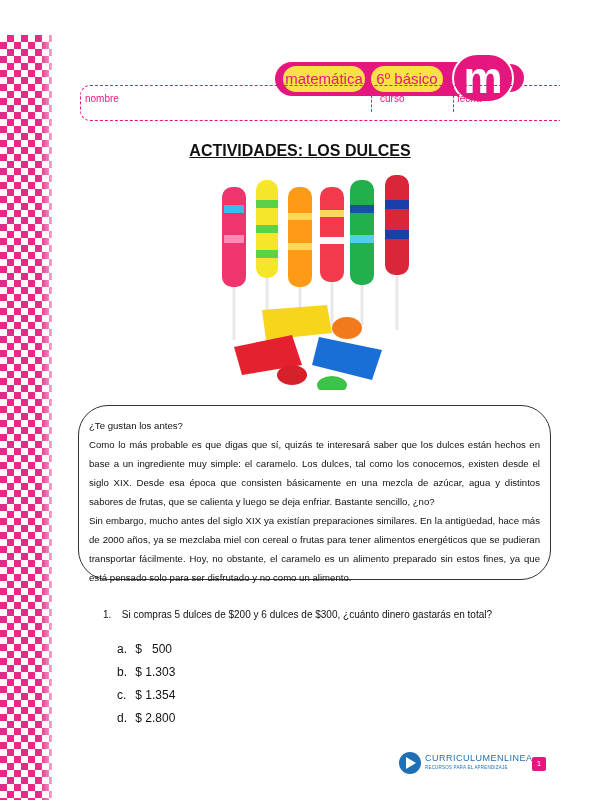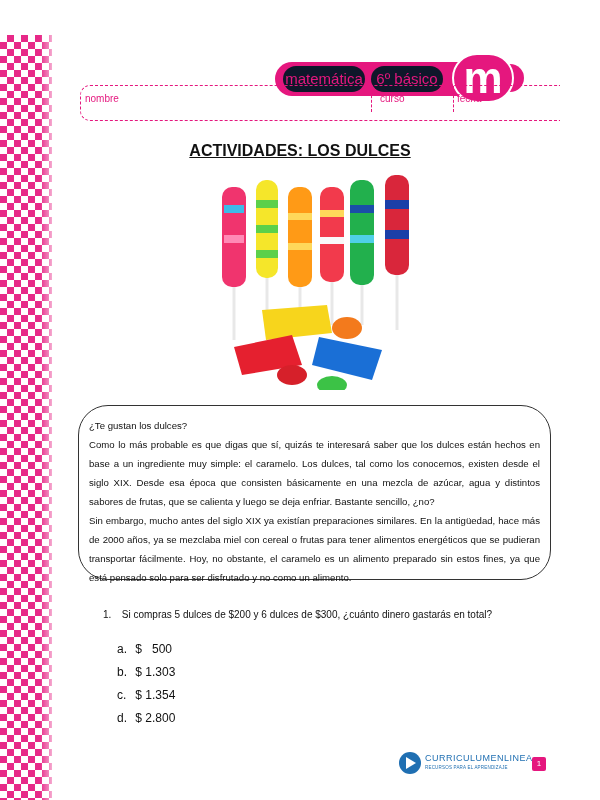--- a/index.html
+++ b/index.html
@@ -20,21 +20,21 @@
       position: absolute; left: 40px; top: 35px; width: 14px; height: 765px;
       background: linear-gradient(90deg, rgba(255,255,255,0) 0%, rgba(255,255,255,0.7) 100%);
     }
 
     
     .header-pill {
       position: absolute; left: 275px; top: 62px; width: 240px; height: 34px;
       background: #e5177e; border-radius: 17px;
     }
     .pill-label {
-      position: absolute; top: 66px; height: 26px; background: #0f172a; border-radius: 13px;
+      position: absolute; top: 66px; height: 26px; background: #fde047; border-radius: 13px;
       color: #e5177e; font-size: 15px; line-height: 26px; text-align: center;
     }
     .pill-subject { left: 283px; width: 82px; }
     .pill-grade { left: 371px; width: 72px; }
     .m-badge {
       position: absolute; left: 452px; top: 53px; width: 62px; height: 50px;
       background: #e5177e; border-radius: 25px;
       color: #fff; font-size: 44px; font-weight: bold; line-height: 46px; text-align: center;
       border: 2px solid #fff;
     }
@@ -155,21 +155,21 @@
 
   <polygon points="40,145 105,140 110,168 44,175" fill="#f7d51c"></polygon>
   <polygon points="12,182 70,170 80,200 20,210" fill="#e5202f"></polygon>
   <polygon points="97,172 160,185 150,215 90,200" fill="#1a6fd6"></polygon>
   <ellipse cx="125" cy="163" rx="15" ry="11" fill="#f37a1c"></ellipse>
   <ellipse cx="70" cy="210" rx="15" ry="10" fill="#d6202a"></ellipse>
   <ellipse cx="110" cy="220" rx="15" ry="9" fill="#3cc246"></ellipse>
 </svg>
 
 <div class="reading-box">
-  <p>¿Te gustan los dulces?</p>
+  <p>¿Te gustan los antes?</p>
   <p>Como lo más probable es que digas que sí, quizás te interesará saber que los dulces están hechos en base a un ingrediente muy simple: el caramelo. Los dulces, tal como los conocemos, existen desde el siglo XIX. Desde esa época que consisten básicamente en una mezcla de azúcar, agua y distintos sabores de frutas, que se calienta y luego se deja enfriar. Bastante sencillo, ¿no?</p>
   <p>Sin embargo, mucho antes del siglo XIX ya existían preparaciones similares. En la antigüedad, hace más de 2000 años, ya se mezclaba miel con cereal o frutas para tener alimentos energéticos que se pudieran transportar fácilmente. Hoy, no obstante, el caramelo es un alimento preparado sin estos fines, ya que está pensado solo para ser disfrutado y no como un alimento.</p>
 </div>
 
 <div class="question">
   <span class="num">1.</span>
   <span>Si compras 5 dulces de $200 y 6 dulces de $300, ¿cuánto dinero gastarás en total?</span>
 </div>
 
 <div class="options">

